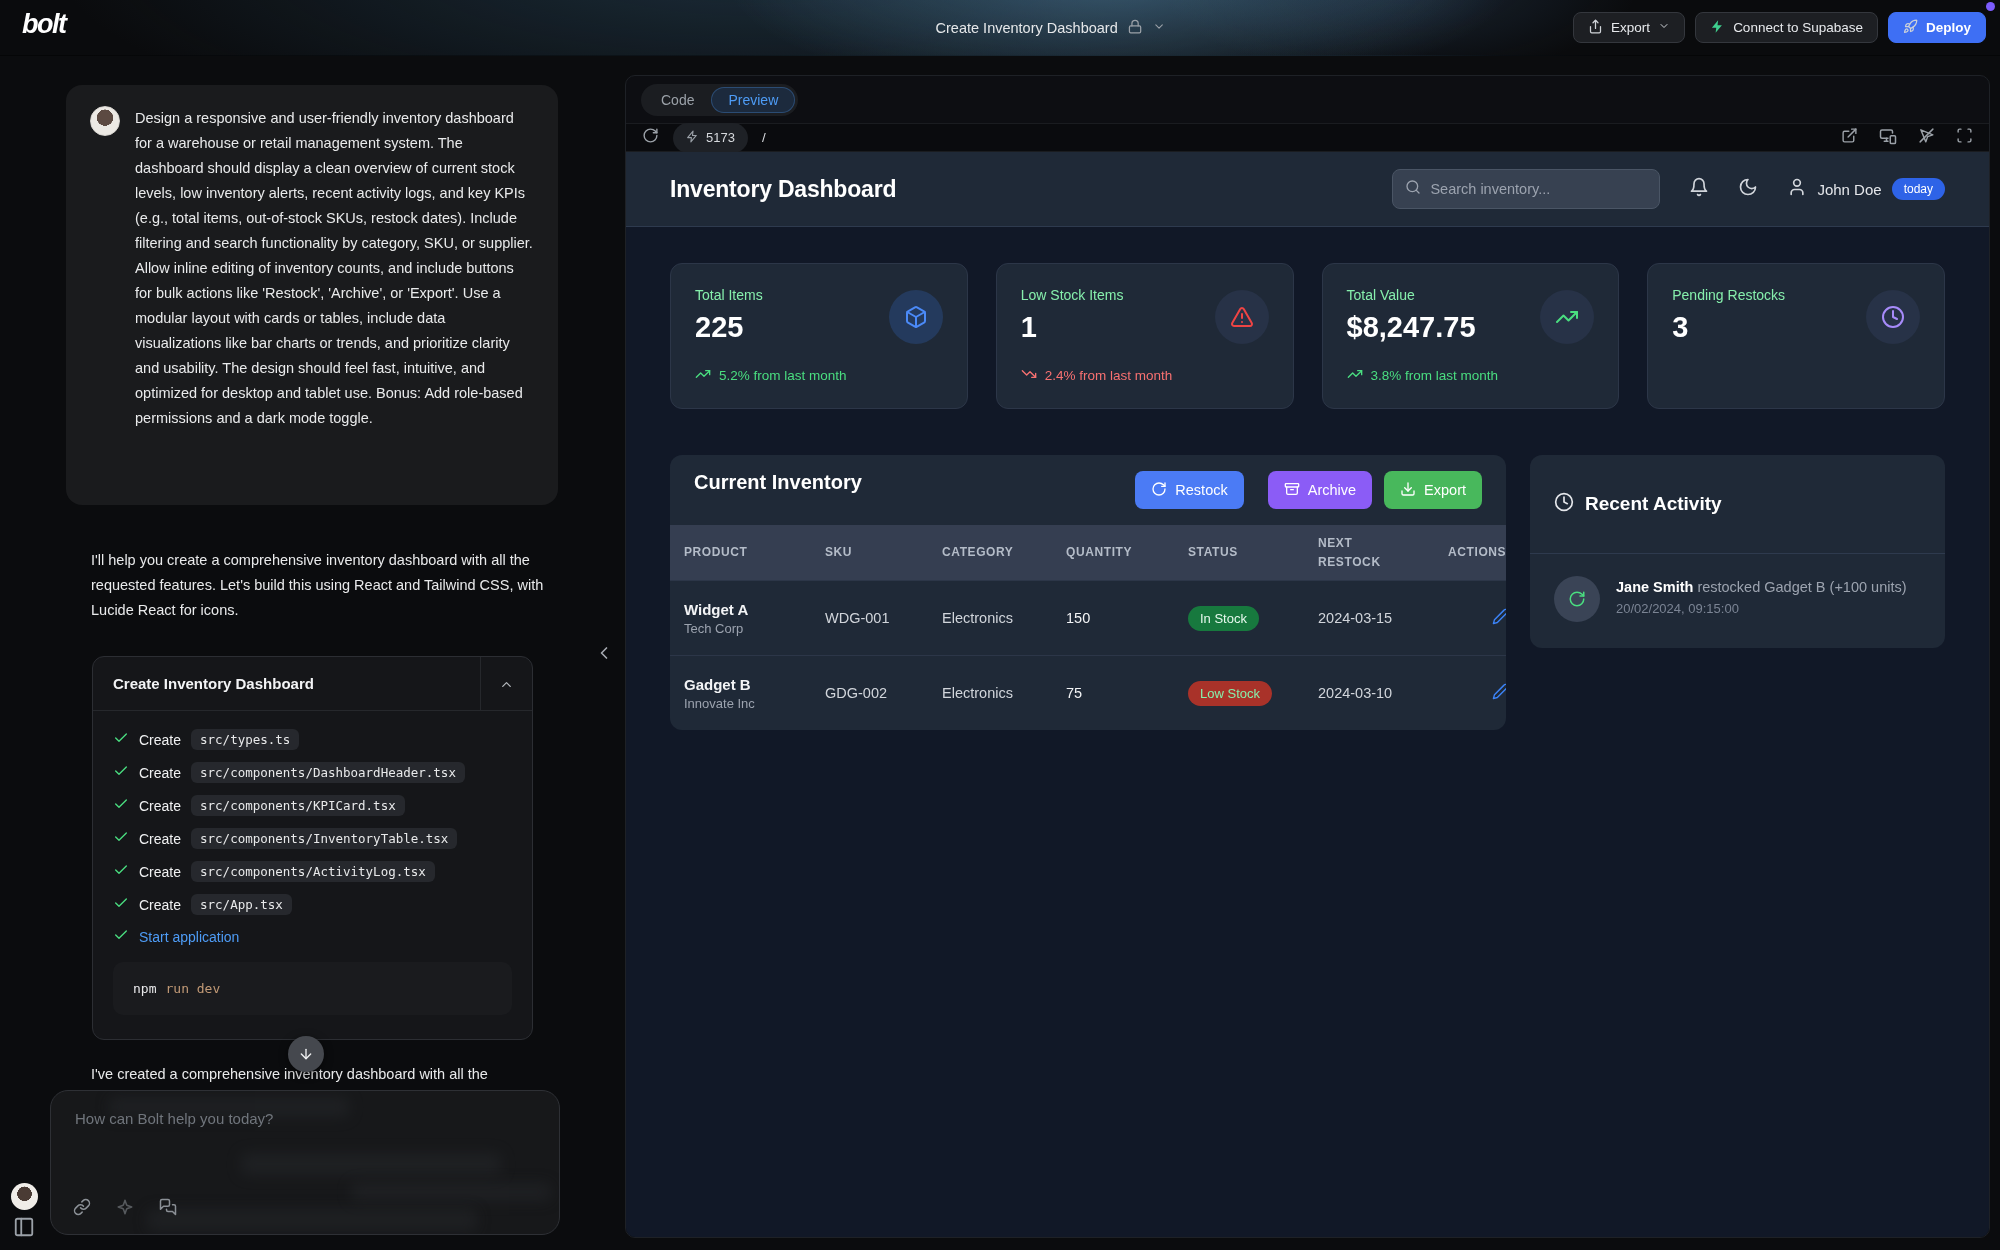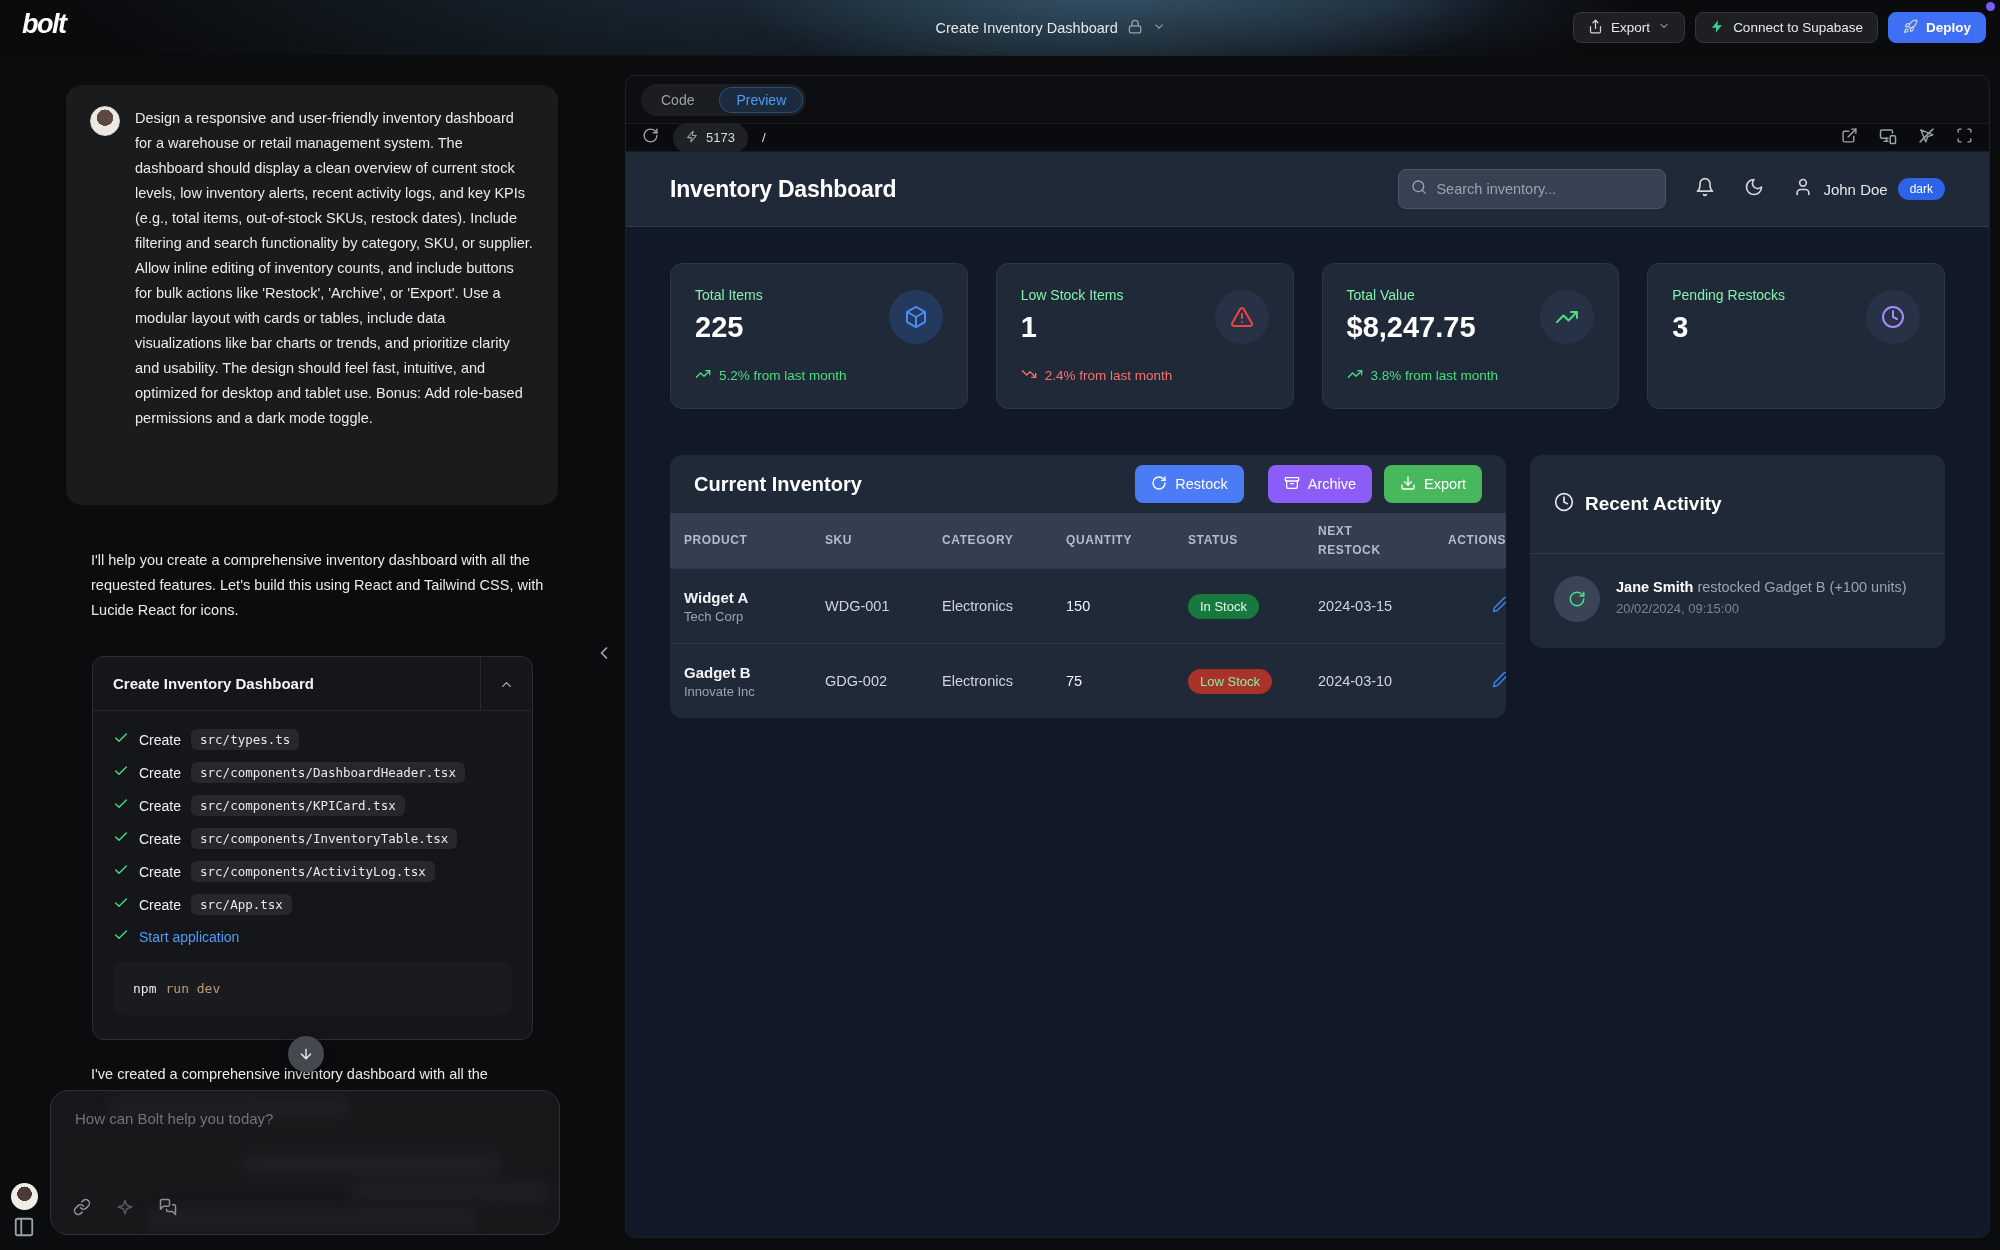--- a/index.html
+++ b/index.html
@@ -75,21 +75,21 @@
   .input-icons .ic { cursor:pointer; }
   .corner-avatar { position:absolute; left:11px; top:1183px; width:27px; height:27px; border-radius:50%;
     background:radial-gradient(circle at 50% 40%, #4a3b34 0 34%, #f0ede8 35% 100%); cursor:pointer; }
   .panel-toggle { position:absolute; left:13px; top:1216px; color:#9ba1a8; cursor:pointer; }
   .collapse-chev { position:absolute; left:594px; top:643px; color:#a7abb1; cursor:pointer; }
 
   
   .workbench { position:absolute; left:625px; top:75px; width:1365px; height:1163px; background:#0d0e12;
     border:1px solid #1e2126; border-radius:10px; display:flex; flex-direction:column; overflow:hidden; }
   .wb-tabs { height:47px; display:flex; align-items:center; padding:0 15px; }
-  .seg { display:inline-flex; background:#1b1d21; border-radius:999px; padding:3px;gap:8px; }
+  .seg { display:inline-flex; background:#1b1d21; border-radius:999px; padding:3px; }
   .seg-item { padding:5px 17px; font-size:14px; color:#9ba1a8; border-radius:999px; cursor:pointer; }
   .seg-item.active { background:#1c2a3d; color:#4e9cf6; border:1px solid rgba(78,156,246,.3); padding:4px 16px; }
   .urlrow { height:29px; background:#0a0b0e; border-top:1px solid #1a1c20; border-bottom:1px solid #1a1c20;
     display:flex; align-items:center; padding:0 16px; gap:14px; }
   .urlrow .ic { color:#9ba1a8; cursor:pointer; }
   .url-pill { display:flex; align-items:center; gap:7px; background:#1e2126; border-radius:999px;
     padding:6px 13px; cursor:pointer; }
   .url-port { font-size:13px; color:#d6d9dd; }
   .url-path { font-size:13.5px; color:#d6d9dd; }
   .url-icons { margin-left:auto; display:flex; gap:21px; color:#878d95; }
@@ -120,21 +120,21 @@
   .kpi-trend { margin-top:auto; display:flex; align-items:center; gap:8px; font-size:13.5px; }
   .trend-up { color:#4ade80; } .trend-down { color:#f87171; }
   .kpi-ic { position:absolute; right:24px; top:26px; width:54px; height:54px; border-radius:50%;
     display:flex; align-items:center; justify-content:center; }
   .ic-bg-blue { background:rgba(59,130,246,.20); color:#4b8af8; }
   .ic-bg-navy { background:#273247; }
   .red-ic { color:#ef4444; } .green-ic { color:#4ade80; } .purple-ic { color:#a78bfa; }
 
   .main-row { margin-top:46px; display:flex; gap:24px; align-items:flex-start; }
   .inv-panel { width:836px; background:#1f2937; border-radius:12px; overflow:hidden; }
-  .inv-head { display:flex; align-items:center; padding:10px 24px; }
+  .inv-head { display:flex; padding:16px 24px; }
   .inv-title { font-size:20px; font-weight:700; color:#fff; }
   .inv-actions { margin-left:auto; display:flex; gap:12px; }
   .btn { height:38px; border:none; border-radius:8px; padding:0 16px; display:flex; align-items:center;
     gap:8px; color:#fff; font-size:14.5px; font-weight:500; cursor:pointer; font-family:"Liberation Sans",sans-serif; }
   .btn-restock { background:#4b7bf5; } .btn-archive { background:#8b5cf6;margin-left:12px; } .btn-export { background:#48b85c; }
 
   .tgrid { display:grid; grid-template-columns:141px 117px 124px 122px 130px 130px 1fr; padding-left:14px;
     align-items:center; }
   .thead { background:#353e51; min-height:55px; }
   .th { font-size:12px; font-weight:700; color:#b4bcc8; letter-spacing:.6px; line-height:1.55; }
@@ -427,21 +427,21 @@
               </svg>
           </span>
           <span class="user-chip">
             <span class="ic hdr-ic">
               <svg width="20" height="20" viewBox="0 0 24 24" fill="none" stroke="currentColor" stroke-width="2" stroke-linecap="round" stroke-linejoin="round">
                   <path d="M19 21v-2a4 4 0 0 0-4-4H9a4 4 0 0 0-4 4v2"></path>
                   <circle cx="12" cy="7" r="4"></circle>
                 </svg>
             </span>
             <span class="user-name">John Doe</span>
-            <span class="role-badge">dark</span>
+            <span class="role-badge">today</span>
           </span>
         </div>
       </div>
 
       <div class="app-content">
         <div class="kpi-grid">
           <div class="kpi">
             <span class="kpi-label">Total Items</span>
             <span class="kpi-value">225</span>
             <span class="kpi-trend trend-up">

